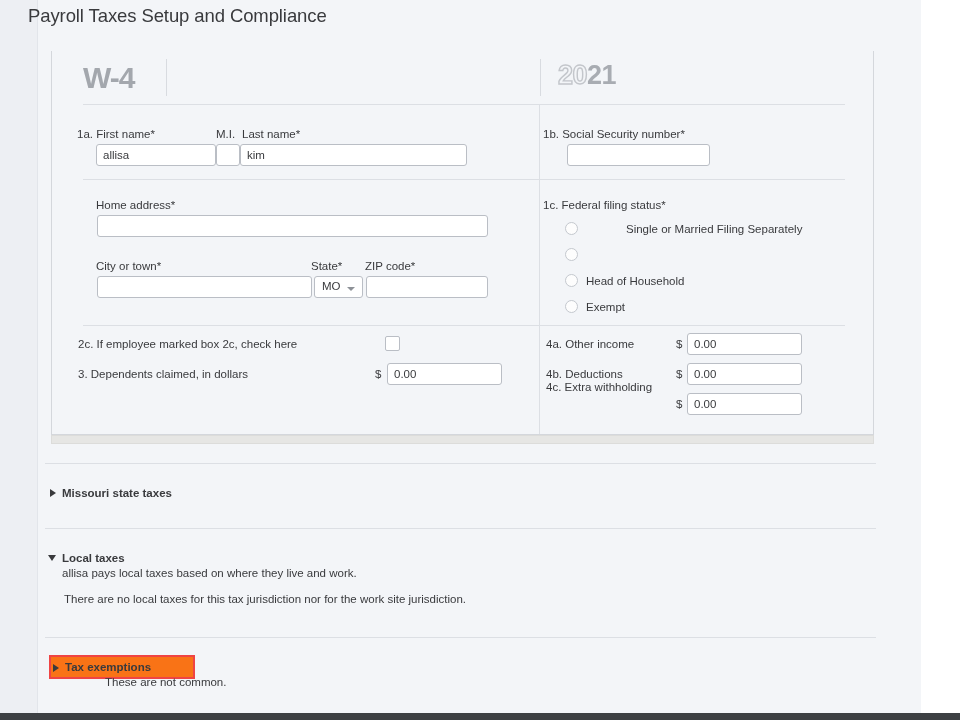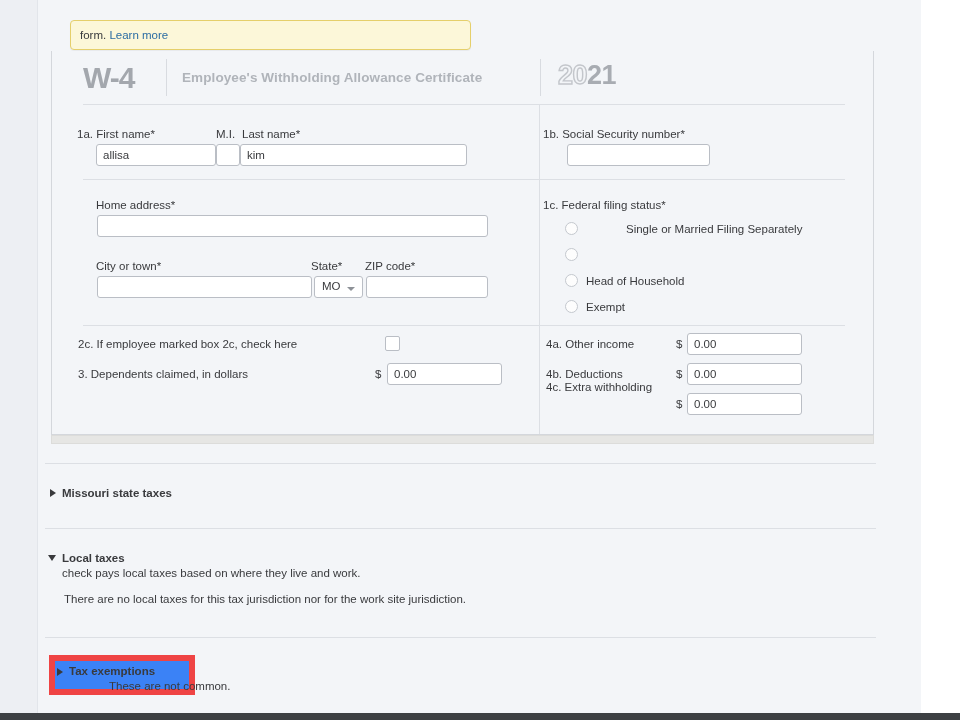--- a/index.html
+++ b/index.html
@@ -279,45 +279,42 @@
     width: 0; height: 0;
     border-left: 4.5px solid transparent;
     border-right: 4.5px solid transparent;
     border-top: 6px solid #393a3d;
   }
   .focus-box {
     position: absolute;
     left: 49px;
     top: 655px;
     width: 146px;
-    height: 40px;
-    border: 6px solid #ef4444;
-    background: #3b82f6;
+    height: 24px;
+    border: 2px solid #ef4444;
+    background: #f97316;
   }
 </style>
 </head>
 <body>
 
 <div id="viewport">
 
   <div class="page-bg"></div>
   <div class="gutter-left"></div>
   <div class="right-white"></div>
 
-
-  <div class="notice">
-    <div class="notice-text"><span>form. </span><span class="lnk">Learn more</span></div>
-  </div>
+  <div class="page-title">Payroll Taxes Setup and Compliance</div>
+
 
   <div class="w4-card">
 
     <div class="w4-head">
       <div class="w4-logo">W-4</div>
       <div class="w4-head-sep1"></div>
-      <div class="w4-subtitle">Employee's Withholding Allowance Certificate</div>
       <div class="w4-head-sep2"></div>
       <div class="w4-year"><span class="hollow">20</span><span class="solid">21</span></div>
     </div>
 
     <div class="hline" style="left:31px; top:53px; width:762px;"></div>
 
     <div class="vline" style="left:487px; top:54px; height:220px;"></div>
 
     <div class="lbl" style="left:25px; top:77px;">1a. First name*</div>
     <div class="lbl" style="left:164px; top:77px;">M.I.</div>
@@ -403,21 +400,21 @@
 
   <div class="sec-rule" style="top:463px;"></div>
 
   <div class="tri-right" style="left:50px; top:489px;"></div>
   <div class="acc-title" style="left:62px; top:487px;">Missouri state taxes</div>
 
   <div class="sec-rule" style="top:528px;"></div>
 
   <div class="tri-down" style="left:48px; top:555px;"></div>
   <div class="acc-title" style="left:62px; top:552px;">Local taxes</div>
-  <div class="acc-sub" style="left:62px; top:567px;">check pays local taxes based on where they live and work.</div>
+  <div class="acc-sub" style="left:62px; top:567px;">allisa pays local taxes based on where they live and work.</div>
   <div class="acc-sub" style="left:64px; top:593px;">There are no local taxes for this tax jurisdiction nor for the work site jurisdiction.</div>
 
   <div class="sec-rule" style="top:637px;"></div>
 
   <div class="focus-box">
     <div class="tri-right" style="left:2px; top:7px;"></div>
     <div class="acc-title" style="left:14px; top:4px;">Tax exemptions</div>
     <div class="acc-sub" style="left:14px; top:19px;margin-left:40px;">These are not common.</div>
   </div>
 

